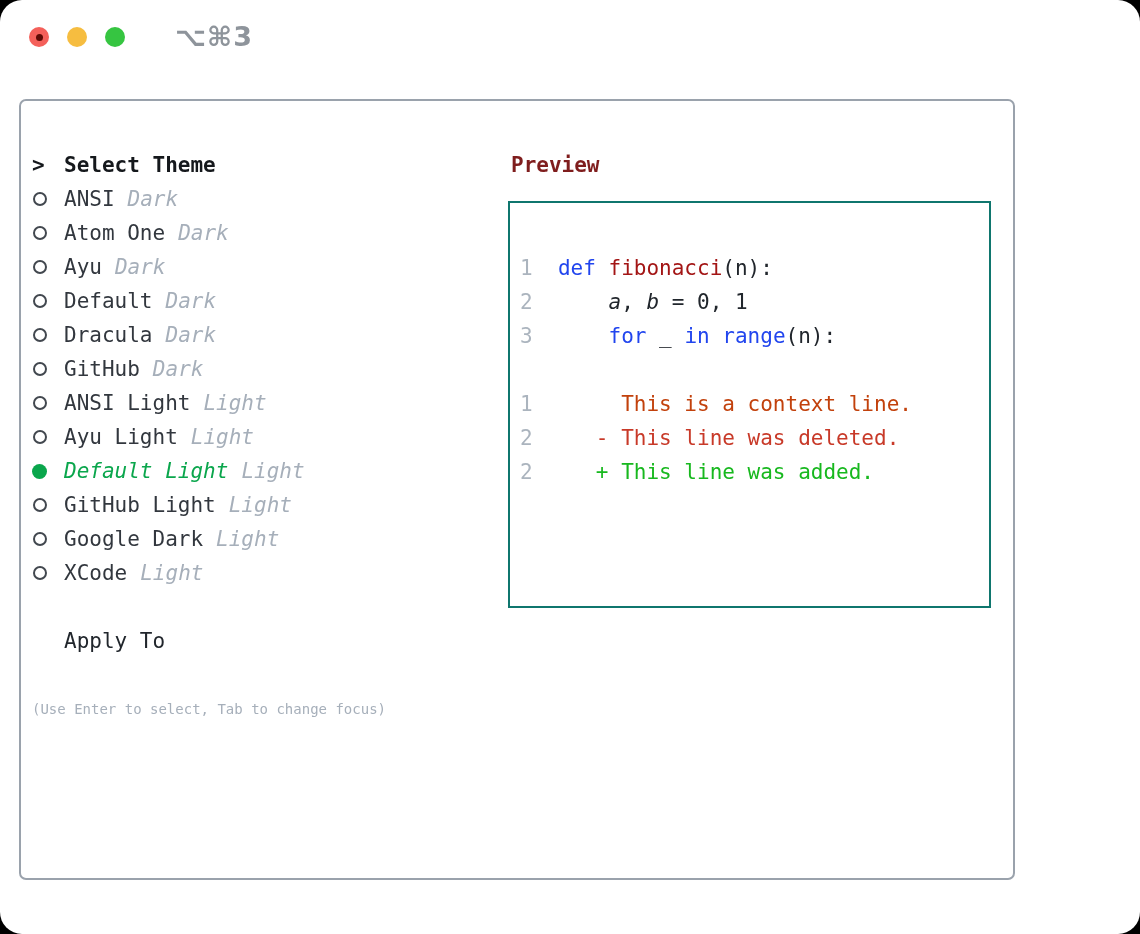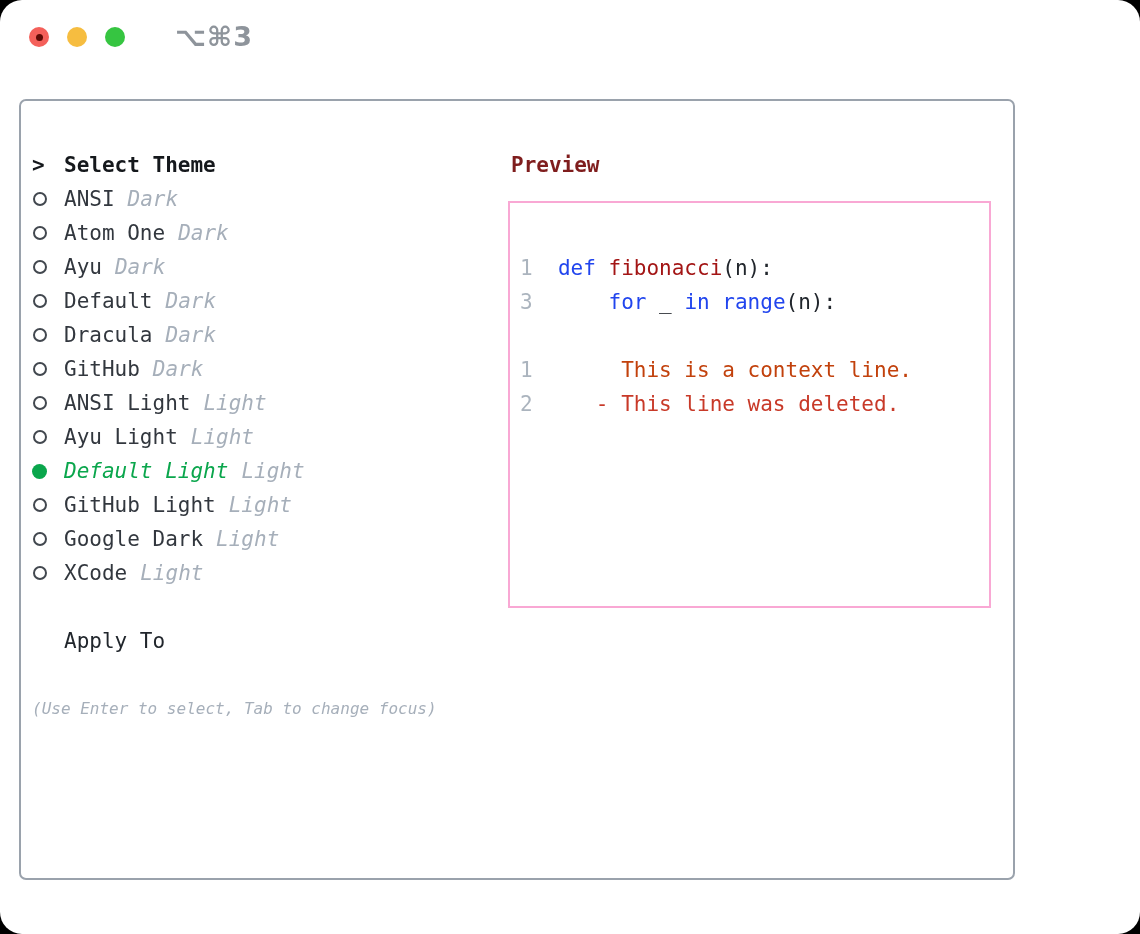--- a/index.html
+++ b/index.html
@@ -28,29 +28,29 @@
   .bullet-col{width:32px;display:inline-flex;align-items:center;flex:0 0 32px;}
   .circle{width:10px;height:10px;border:2.5px solid #42484f;border-radius:50%;margin-left:1px;}
   .circle.filled{width:15px;height:15px;border:none;background:#0aa64c;margin-left:0;}
   .left-col{position:absolute;left:11px;top:47px;font-size:21px;color:#32373e;}
   .pointer{font-weight:bold;color:#15181c;font-size:21px;}
   .hdr{font-weight:bold;color:#15181c;}
   .hdr2{color:#21262c;}
   .label{color:#32373e;}
   .label.selected{color:#0aa64c;font-style:italic;}
   .tag{color:#a6afba;font-style:italic;margin-left:13px;}
-  .help{width:430px;margin-top:0;line-height:34px;color:#a6afba;font-size:16px;white-space:normal;font-style:italic;}
+  .help{width:430px;margin-top:0;line-height:34px;color:#a6afba;font-size:14px;white-space:normal;}
   
   .preview-title{
     position:absolute;left:476px;top:47px;height:34px;line-height:34px;
     font-size:21px;font-weight:bold;color:#7f1d1d;margin-left:14px;
   }
   .preview-box{
     position:absolute;left:487px;top:100px;width:479px;height:403px;
-    border:2px solid #f9a8d4;background:#fff;
+    border:2px solid #0f766e;background:#fff;
   }
   .code{position:absolute;left:10px;top:48px;font-size:21px;}
   .cline{height:34px;line-height:34px;white-space:pre;color:#21262c;}
   .ln{display:inline-block;width:3ch;color:#abb4be;}
   .kw{color:#2145ee;}
   .fn{color:#a31515;}
   .pl{color:#21262c;}
   .var{color:#21262c;font-style:italic;}
   .ctx{color:#c2410c;}
   .del{color:#c83928;}
@@ -104,21 +104,23 @@
       <div class="row"></div>
 
       <div class="help">(Use Enter to select, Tab to change focus)</div>
     </div>
 
     <div class="preview-title">Preview</div>
 
     <div class="preview-box">
       <div class="code" id="preview-lines">
           <div class="cline"><span class="ln">1</span><span class="kw">def</span><span class="pl"> </span><span class="fn">fibonacci</span><span class="pl">(n):</span></div>
+          <div class="cline"><span class="ln">2</span><span class="pl">    </span><span class="var">a</span><span class="pl">, </span><span class="var">b</span><span class="pl"> = 0, 1</span></div>
           <div class="cline"><span class="ln">3</span><span class="pl">    </span><span class="kw">for</span><span class="pl"> _ </span><span class="kw">in</span><span class="pl"> </span><span class="kw">range</span><span class="pl">(n):</span></div>
           <div class="cline"></div>
           <div class="cline"><span class="ln">1</span><span class="ctx">     This is a context line.</span></div>
           <div class="cline"><span class="ln">2</span><span class="del">   - This line was deleted.</span></div>
+          <div class="cline"><span class="ln">2</span><span class="add">   + This line was added.</span></div>
         </div>
     </div>
 
   </div>
 </div>
 
 </body></html>

